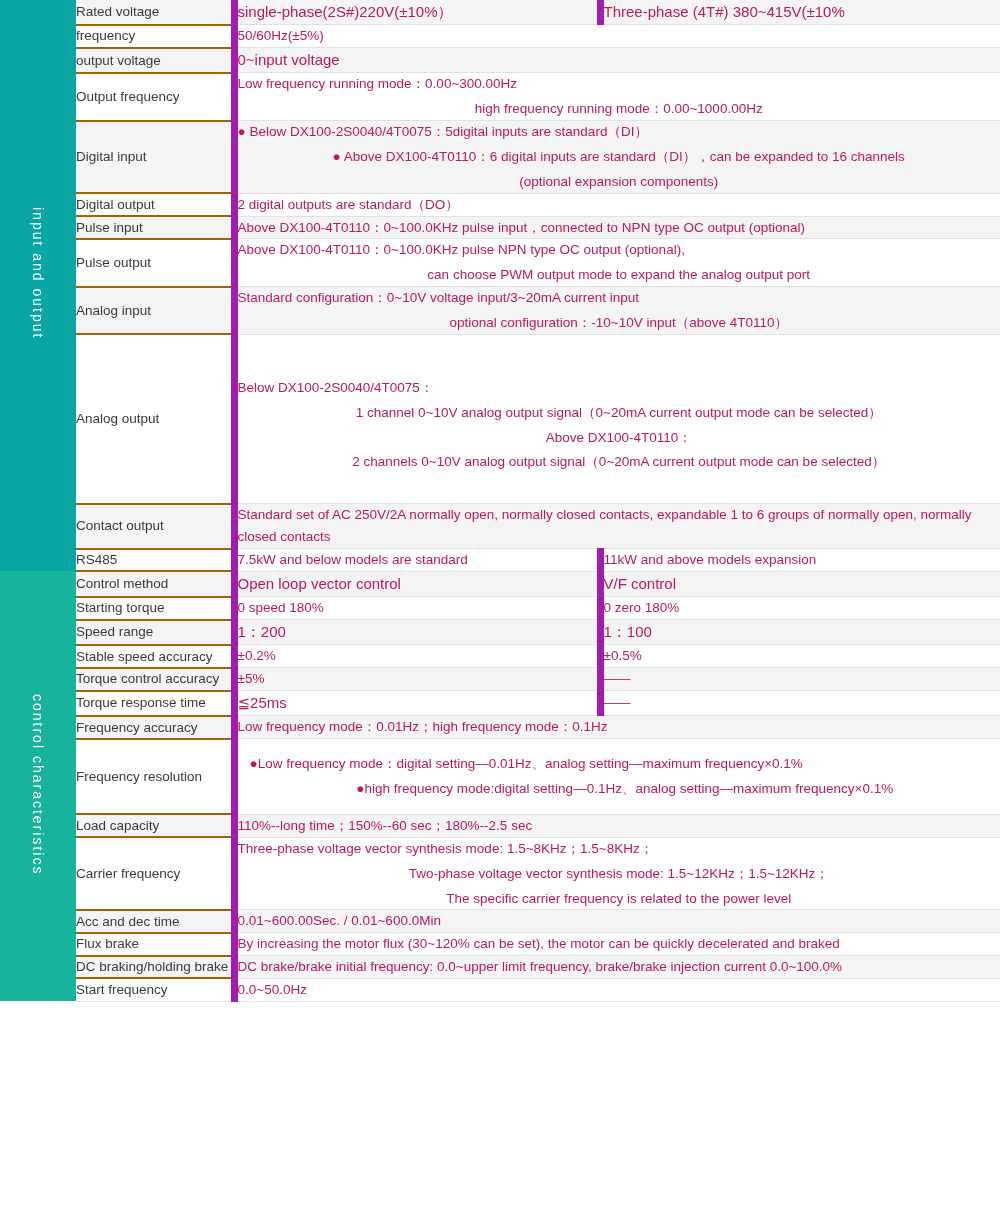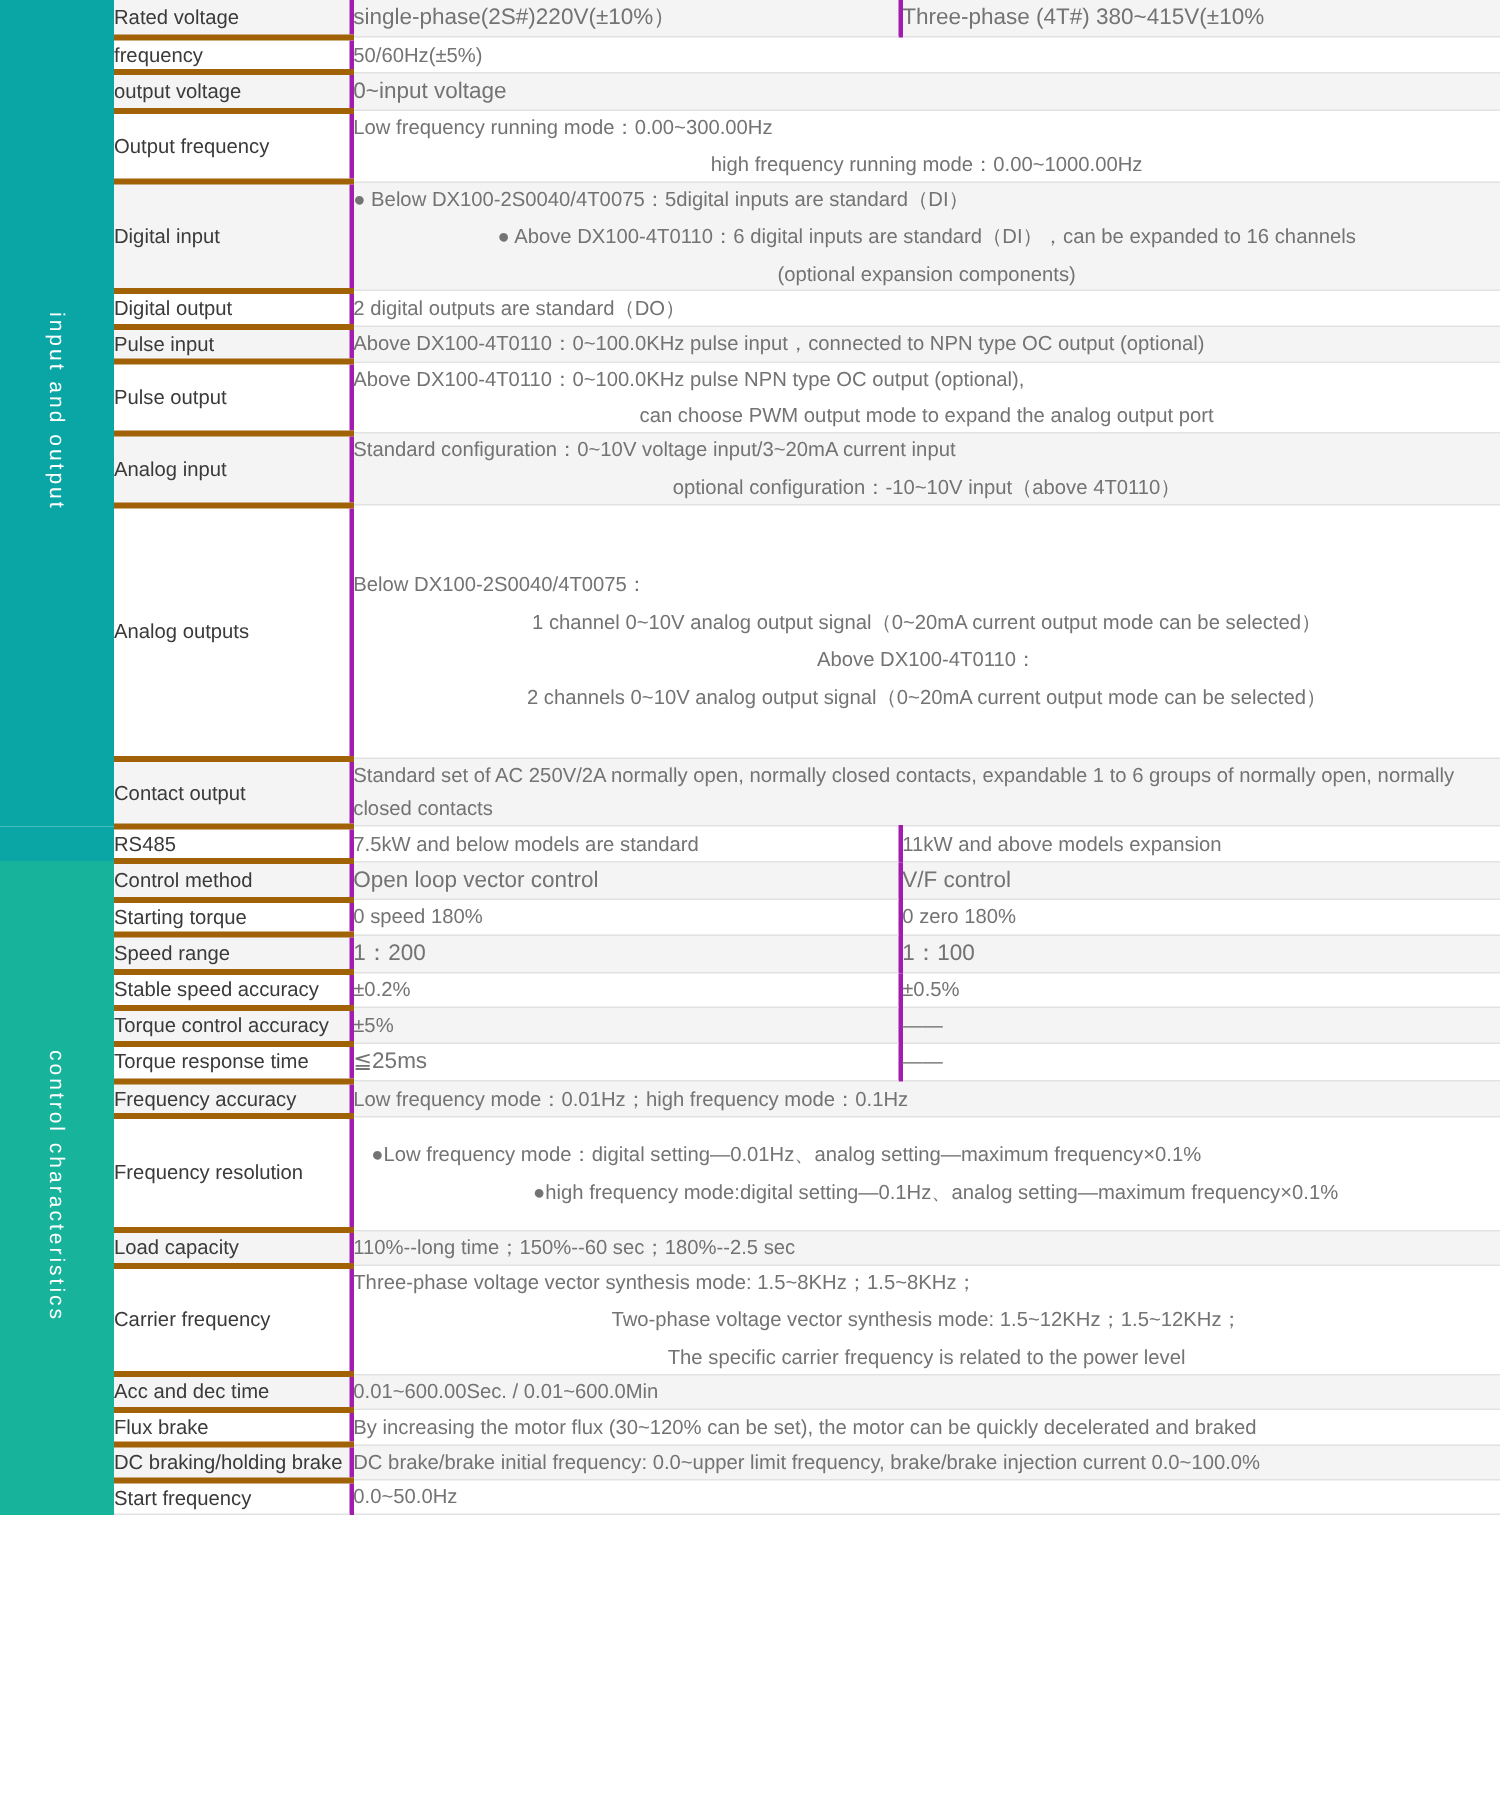--- a/index.html
+++ b/index.html
@@ -43,30 +43,30 @@
   .sec-io   { background: #0aa6a6; }
   .sec-ctrl { background: #17b39b; }
 
   
   .name-cell {
     width: 158px;
     padding: 8px 10px 8px 16px;
     font-size: 13.5px;
     color: #3a3a3a;
     line-height: 1.45;
-    border-bottom: 4px solid #a16207;
+    border-bottom: 2px solid #a16207;
   }
   
   .val-cell {
     padding: 9px 12px 9px 14px;
     font-size: 13.5px;
-    color: #737373;
+    color: #be185d;
     line-height: 1.62;
     border-bottom: 1px solid #e2e2e2;
-    border-left: 3px solid #a21caf;
+    border-left: 7px solid #a21caf;
   }
   .val-cell p { margin: 0; }
   .val-cell p + p { margin-top: 3px; text-align: center; }
 
   tr.shade .name-cell,
   tr.shade .val-cell { background: #f4f4f4; }
   tr.plain .name-cell,
   tr.plain .val-cell { background: #ffffff; }
 
   .big { font-size: 15px; }
@@ -142,21 +142,21 @@
 
     <tr class="shade">
       <td class="name-cell">Analog input</td>
       <td class="val-cell" colspan="2">
         <p>Standard configuration：0~10V voltage input/3~20mA current input</p>
         <p>optional configuration：-10~10V input（above 4T0110）</p>
       </td>
     </tr>
 
     <tr class="plain">
-      <td class="name-cell">Analog outputs</td>
+      <td class="name-cell">Analog output</td>
       <td class="val-cell" colspan="2" style="padding-top:42px;padding-bottom:30px;">
         <p>Below DX100-2S0040/4T0075：</p>
         <p>1 channel 0~10V analog output signal（0~20mA current output mode can be selected）</p>
         <p>Above DX100-4T0110：</p>
         <p>2 channels 0~10V analog output signal（0~20mA current output mode can be selected）</p>
       </td>
     </tr>
 
     <tr class="shade">
       <td class="name-cell">Contact output</td>

